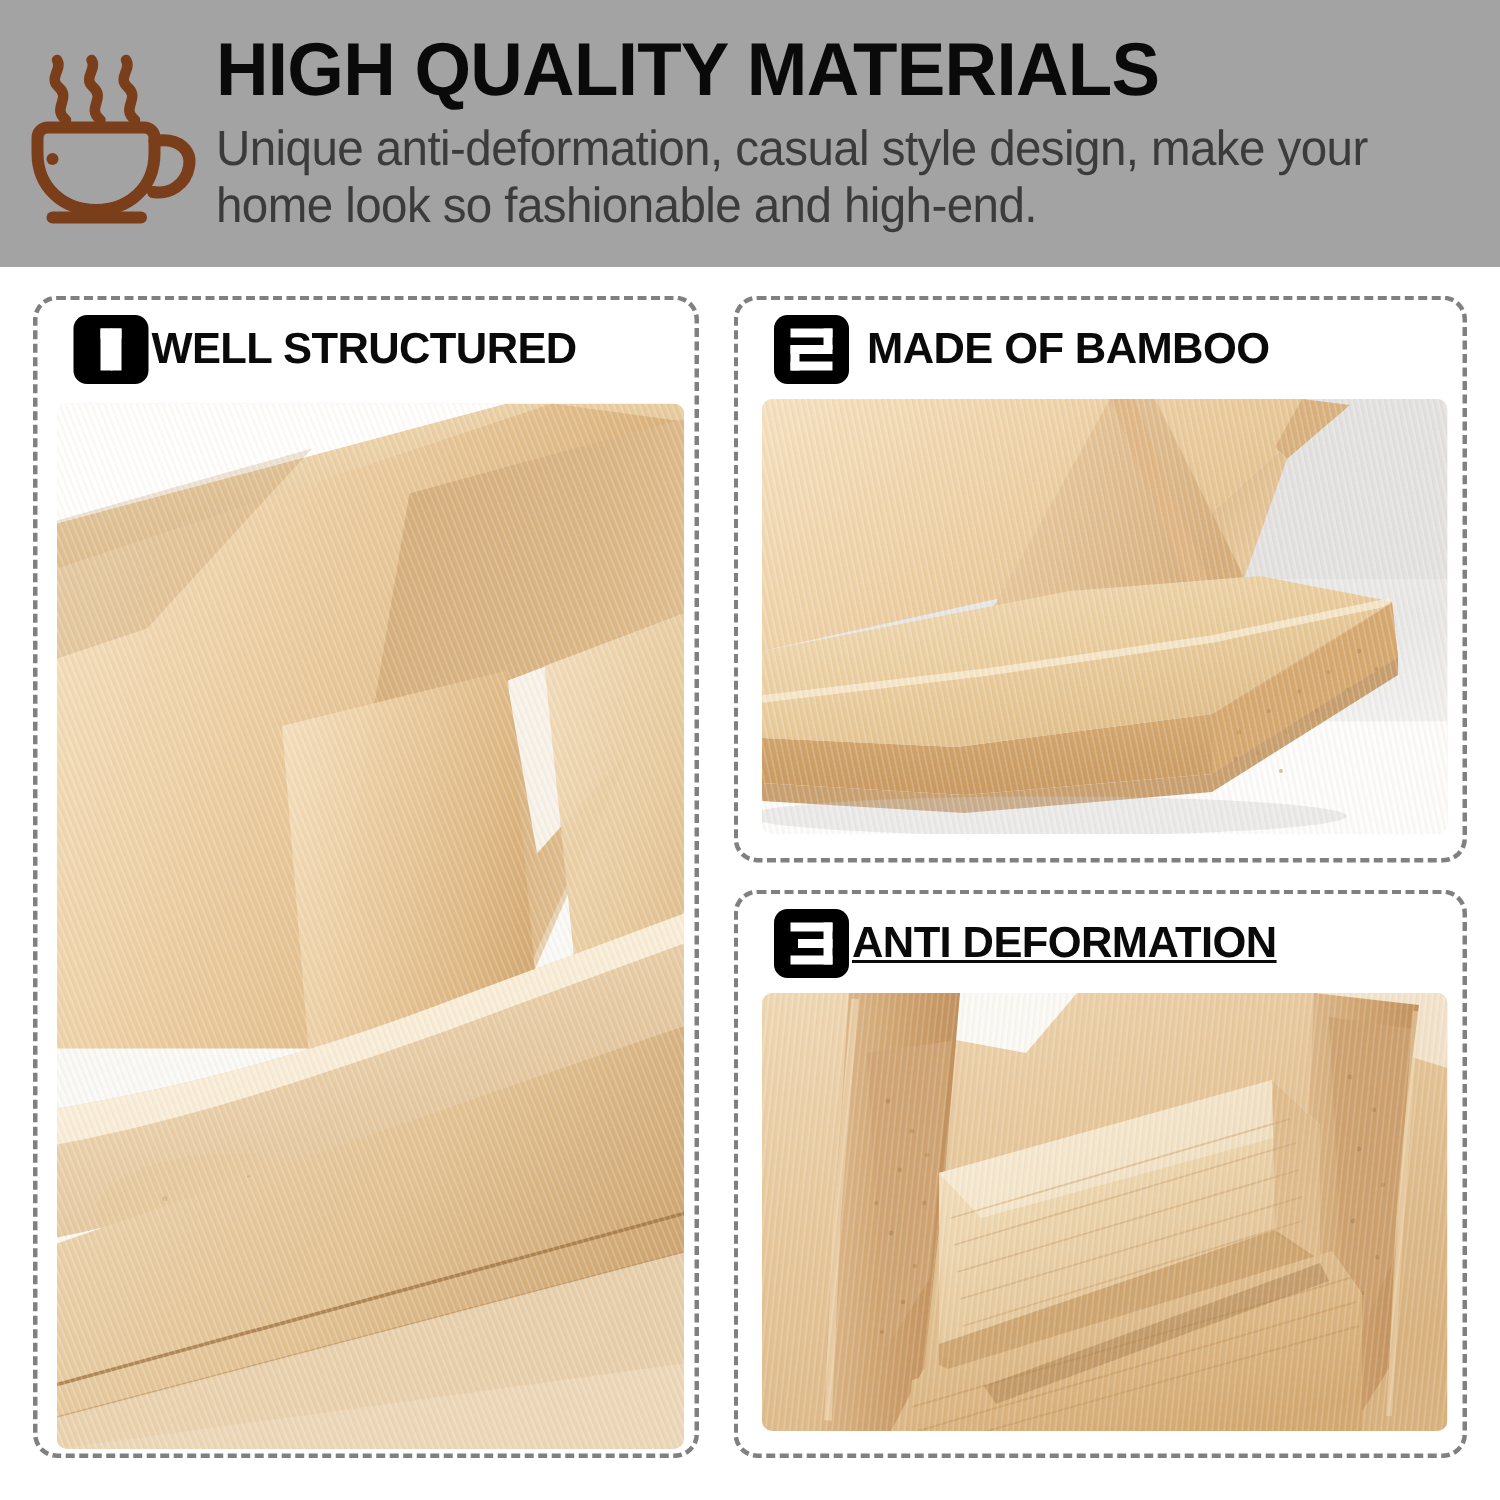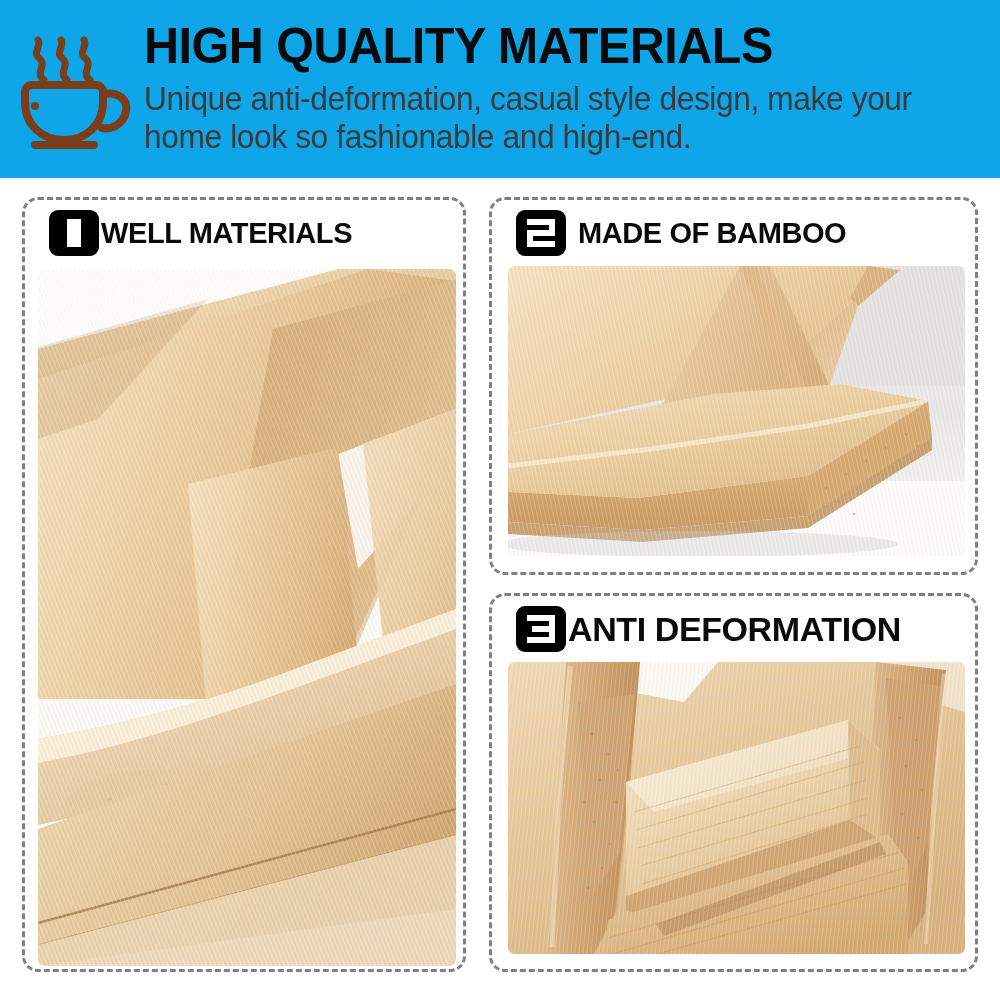--- a/index.html
+++ b/index.html
@@ -9,21 +9,21 @@
     background:#ffffff;
     font-family:"Liberation Sans", sans-serif;
     overflow:hidden;
   }
 
   .page { position:relative; width:1000px; height:1000px; background:#fff; }
 
   
   .header {
     position:absolute; left:0; top:0; width:1000px; height:178px;
-    background:#0ea5e9;
+    background:#a3a3a3;
   }
   .cup-icon {
     position:absolute; left:14px; top:22px; width:120px; height:130px;
   }
   .header-text {
     position:absolute; left:144px; top:18px; width:846px;
   }
   .headline {
     font-family:"Liberation Sans", sans-serif;
     font-weight:bold;
@@ -81,21 +81,21 @@
     font-weight:bold;
     font-size:30px;
     line-height:32px;
     color:#0a0a0a;
     letter-spacing:-0.4px;
     white-space:nowrap;
     margin-left:2px;
   }
   #panel-1 .panel-title { font-size:29px; }
   #panel-2 .panel-title { font-size:29px;margin-left:12px; }
-  #panel-3 .panel-title { font-size:34px; }
+  #panel-3 .panel-title { font-size:29px;text-decoration:underline; }
 
   
   .photo {
     position:absolute;
     border-radius:7px;
     overflow:hidden;
     background:#f2f2f2;
   }
   #photo-1 { left:13px; top:69px; width:418px; height:697px; }
   #photo-2 { left:16px; top:66px; width:457px; height:290px; }
@@ -175,21 +175,21 @@
 
   <div class="panel" id="panel-1">
     <div class="panel-head">
       <div class="badge">
         <svg viewBox="0 0 50 46" width="50" height="46">
           <rect x="18" y="9" width="8" height="28" fill="#FFFFFF"></rect>
           <rect x="18" y="9" width="14" height="7" fill="#FFFFFF"></rect>
           <rect x="25" y="9" width="7" height="28" fill="#FFFFFF"></rect>
         </svg>
       </div>
-      <div class="panel-title">WELL MATERIALS</div>
+      <div class="panel-title">WELL STRUCTURED</div>
     </div>
 
     <div class="photo" id="photo-1">
       <svg viewBox="0 0 418 697" preserveAspectRatio="none">
         <defs>
           <linearGradient id="p1LeftFace" x1="0" y1="0" x2="1" y2="0.35">
             <stop offset="0" stop-color="#F6E3C4"></stop>
             <stop offset="0.35" stop-color="#EED2A8"></stop>
             <stop offset="0.75" stop-color="#E0BB88"></stop>
             <stop offset="1" stop-color="#D3A871"></stop>

